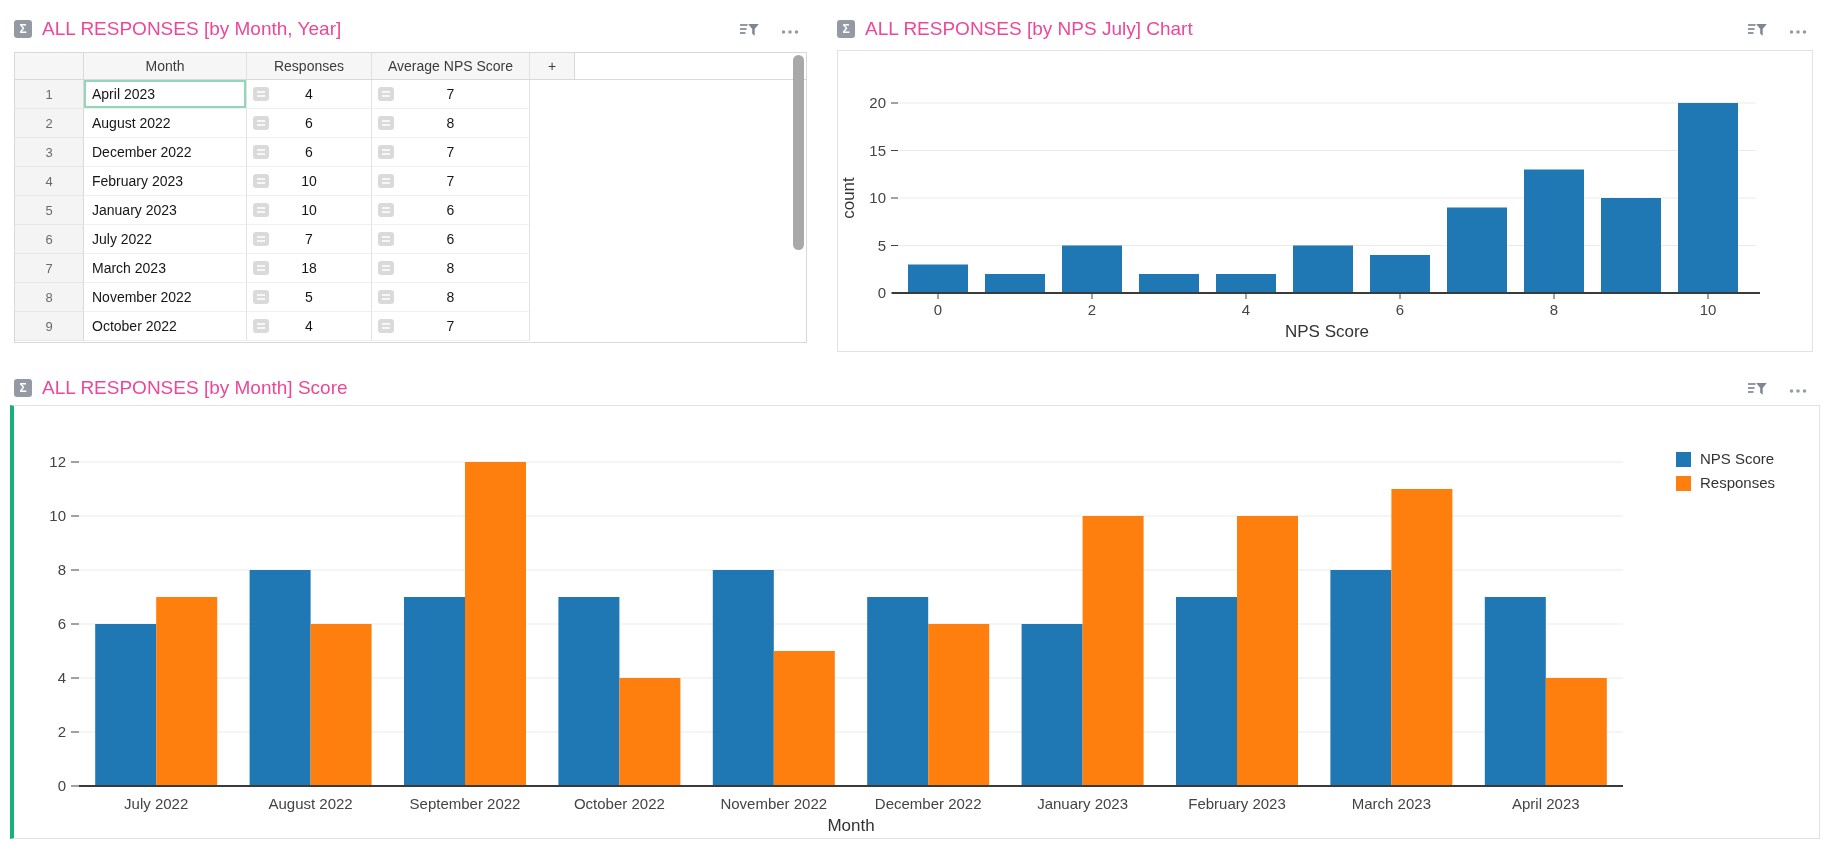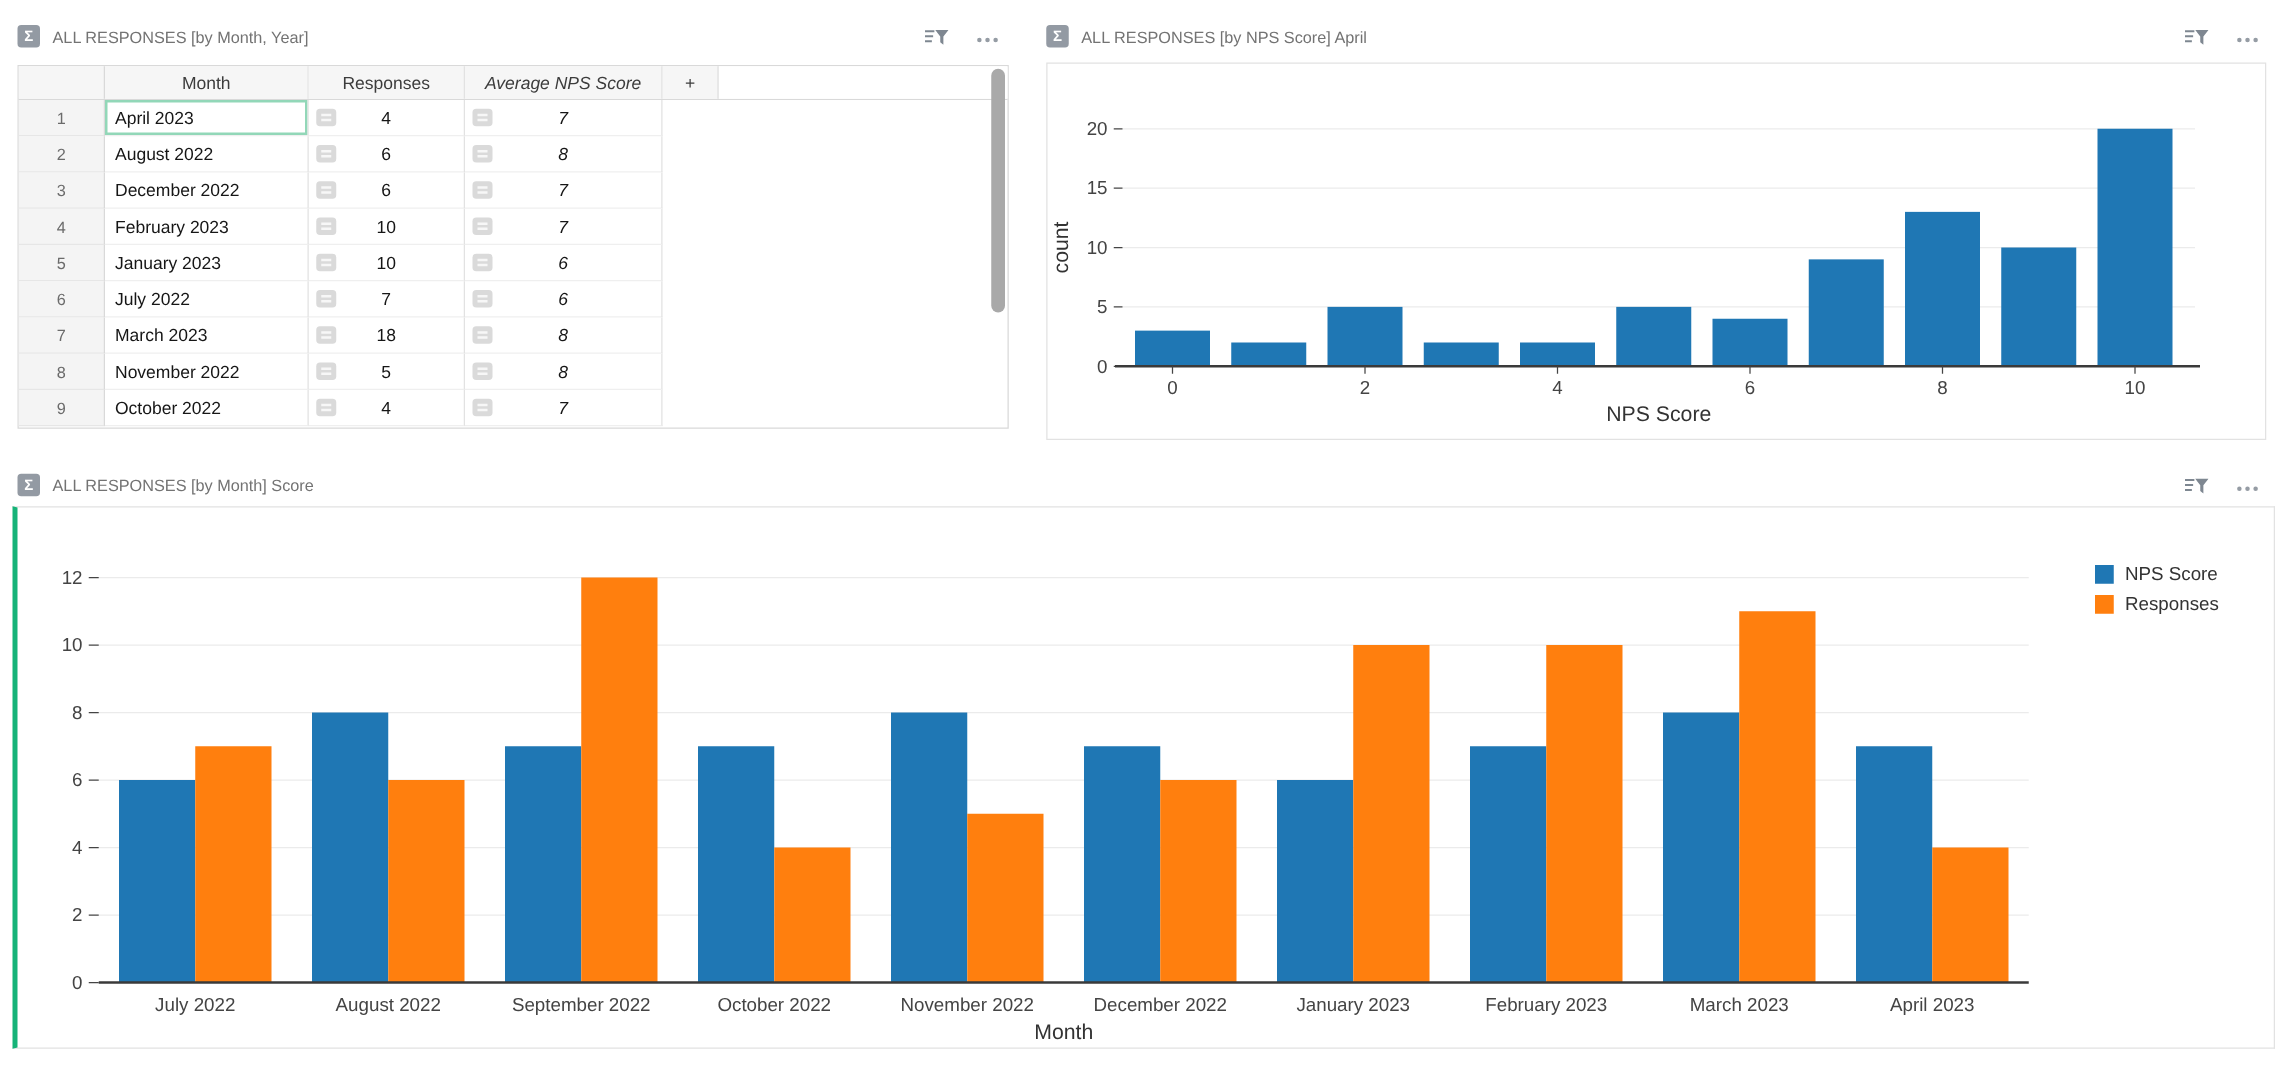--- a/index.html
+++ b/index.html
@@ -5,37 +5,37 @@
   html,body{margin:0;padding:0;background:#fff;}
   body{width:1830px;height:852px;position:relative;overflow:hidden;
        font-family:"Liberation Sans","DejaVu Sans",sans-serif;
        -webkit-font-smoothing:antialiased;color:#222;}
 
   
   .hdr{position:absolute;display:flex;align-items:center;gap:10px;height:20px;}
   .sigma{width:18px;height:18px;border-radius:3px;background:#939aa3;color:#fff;
          font-size:12px;font-weight:bold;display:flex;align-items:center;
          justify-content:center;flex:0 0 auto;}
-  .ptitle{font-size:13px;color:#737373;white-space:nowrap;}
+  .ptitle{font-size:19px;color:#ec4899;white-space:nowrap;}
   .iconbtn{position:absolute;width:22px;height:18px;display:flex;align-items:center;
            justify-content:center;cursor:pointer;}
 
   
   .tbl{position:absolute;left:14px;top:52px;width:793px;height:291px;
        border:1px solid #d9d9d9;background:#fff;box-sizing:border-box;}
   .trow{display:flex;height:29px;box-sizing:border-box;}
   .thead{height:27px;border-bottom:1px solid #d9d9d9;}
   .tc{box-sizing:border-box;display:flex;align-items:center;justify-content:center;
       font-size:14px;overflow:hidden;white-space:nowrap;}
   .c-num{width:69px;background:#f4f4f4;border-right:1px solid #d9d9d9;
          color:#6b6b6b;font-size:13px;}
   .c-month{width:163px;border-right:1px solid #e2e2e2;justify-content:flex-start;
            padding-left:8px;color:#161616;}
   .c-resp{width:125px;border-right:1px solid #e2e2e2;position:relative;color:#161616;}
-  .c-avg{width:158px;border-right:1px solid #e2e2e2;position:relative;color:#161616;font-style:italic;}
+  .c-avg{width:158px;border-right:1px solid #e2e2e2;position:relative;color:#161616;}
   .c-plus{width:45px;border-right:1px solid #d9d9d9;color:#6b6b6b;}
   .thead .tc{background:#f6f6f6;color:#3c3c3c;}
   .thead .c-fill,.c-fill{flex:1;background:#fff !important;border-right:none;}
   .tbody .c-num{border-bottom:1px solid #e6e6e6;}
   .tbody .c-month,.tbody .c-resp,.tbody .c-avg{border-bottom:1px solid #efefef;}
   .sel{box-shadow:inset 0 0 0 2px #92d7b8;}
   .badge{position:absolute;left:6px;top:50%;margin-top:-7px;width:16px;height:14px;
          border-radius:3px;background:#dadada;}
   .badge::before{content:"";position:absolute;left:4px;right:4px;top:4px;height:2px;
          background:#f7f7f7;box-shadow:0 4px 0 #f7f7f7;}
@@ -191,21 +191,21 @@
           <span class="badge"></span>
           <span>7</span>
         </div>
       </div>
     </div>
   <div class="vscroll"></div>
 </div>
 
 <div class="hdr" style="left:837px;top:19px;">
   <span class="sigma">Σ</span>
-  <span class="ptitle">ALL RESPONSES [by NPS Score] April</span>
+  <span class="ptitle">ALL RESPONSES [by NPS July] Chart</span>
 </div>
 <div class="iconbtn" style="left:1746px;top:20px;">
   <svg width="20" height="17" viewBox="0 0 20 17">
     <g stroke="#7e8791" stroke-width="1.7">
       <line x1="1" y1="4" x2="8.5" y2="4"></line>
         <line x1="1" y1="8" x2="7.5" y2="8"></line>
         <line x1="1" y1="12" x2="6.5" y2="12"></line>
     </g>
     <path d="M9.2 3h10.6l-4.1 5.1v6.6l-2.5-1.9V8.1z" fill="#7e8791"></path>
   </svg>

